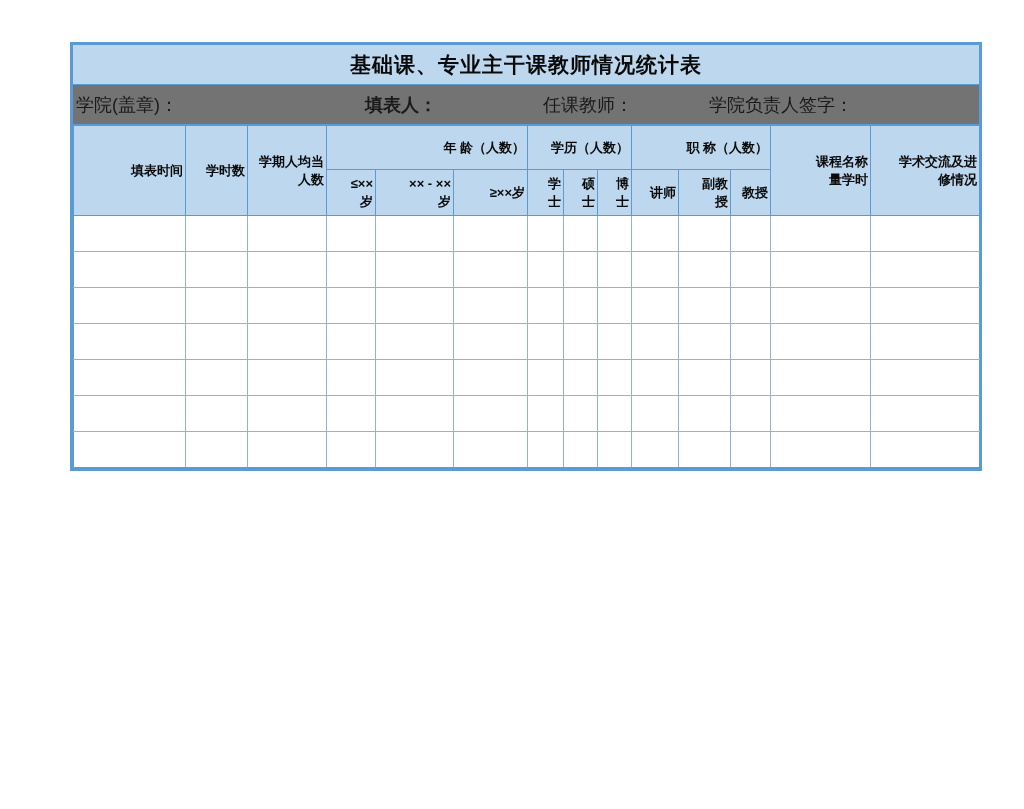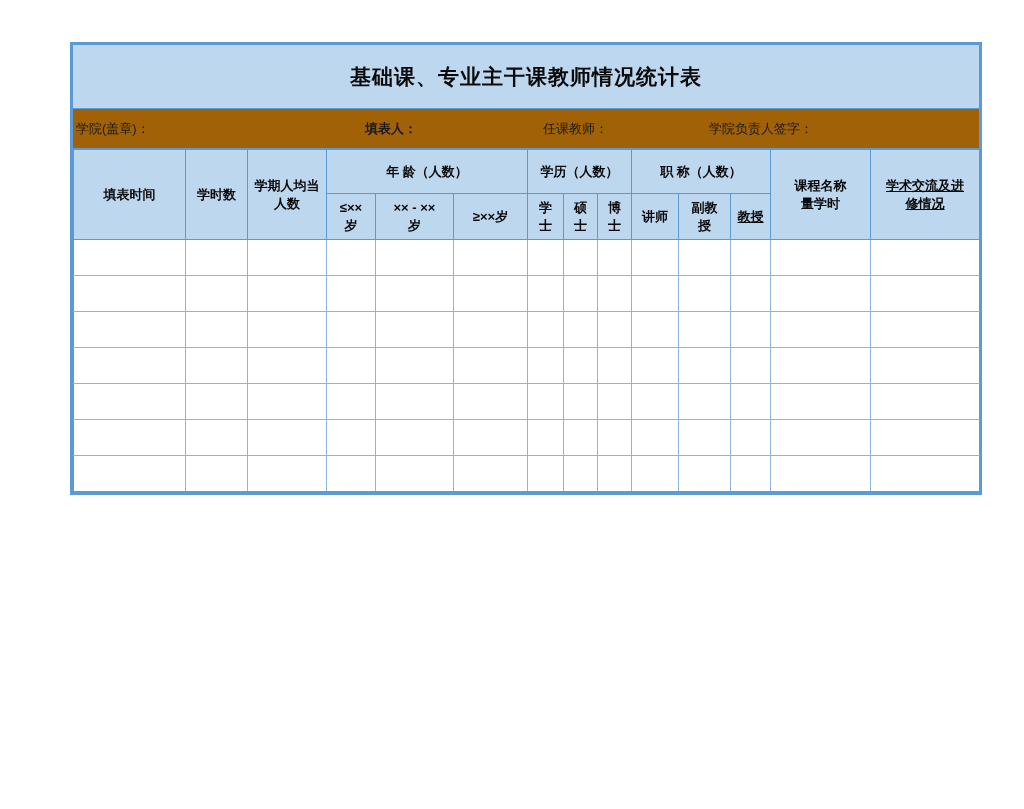--- a/index.html
+++ b/index.html
@@ -11,67 +11,67 @@
     overflow: hidden;
   }
   .sheet {
     position: absolute;
     left: 70px; top: 42px;
     width: 912px;
     border: 3px solid #5B9BD5;
     background: #ffffff;
   }
   .title-row {
-    height: 64px;
+    height: 40px;
     background: #BDD7EE;
     border-bottom: 1px solid #5B9BD5;
     display: flex; align-items: center; justify-content: center;
     font-size: 21px; font-weight: bold; color: #0a0a0a;
     letter-spacing: 1px;
   }
   .info-row {
     position: relative;
     height: 40px;
-    background: #a16207;
+    background: #737373;
     border-bottom: 1px solid #5B9BD5;
-    font-size: 13px; color: #1a1a1a;
+    font-size: 18px; color: #1a1a1a;
   }
   .info-row span {
     position: absolute; top: 50%; transform: translateY(-50%);
     white-space: nowrap;
   }
   .lbl-college   { left: 3px; }
   .lbl-filler    { left: 292px; font-weight: bold; }
   .lbl-date      { left: 470px; }
   .lbl-signature { left: 636px; }
 
   table.grid {
     width: 100%;
     border-collapse: collapse;
     table-layout: fixed;
   }
   table.grid th {
     background: #BDD7EE;
     border: 1px solid #5B9BD5;
     font-size: 13px; font-weight: bold; color: #0a0a0a;
-    text-align: center; vertical-align: middle;
+    text-align: right; vertical-align: middle;
     white-space: pre-line;
     line-height: 1.35;
     padding: 1px 2px;
   }
   tr.hdr-top { height: 44px; }
   tr.hdr-sub { height: 46px; }
   table.grid td {
     border: 1px solid #8FB3DB;
     height: 36px;
     background: #ffffff;
   }
   
   table.grid th:first-child, table.grid td:first-child { border-left-color: #5B9BD5; }
-  table.grid th:last-child,  table.grid td:last-child  { border-right-color: #5B9BD5; text-decoration: underline; }
+  table.grid th:last-child,  table.grid td:last-child  { border-right-color: #5B9BD5; }
   table.grid tbody tr:last-child td { border-bottom-color: #5B9BD5; }
 </style>
 </head>
 <body>
 
 <div class="sheet">
 
   <div class="title-row">基础课、专业主干课教师情况统计表</div>
 
   <div class="info-row">

